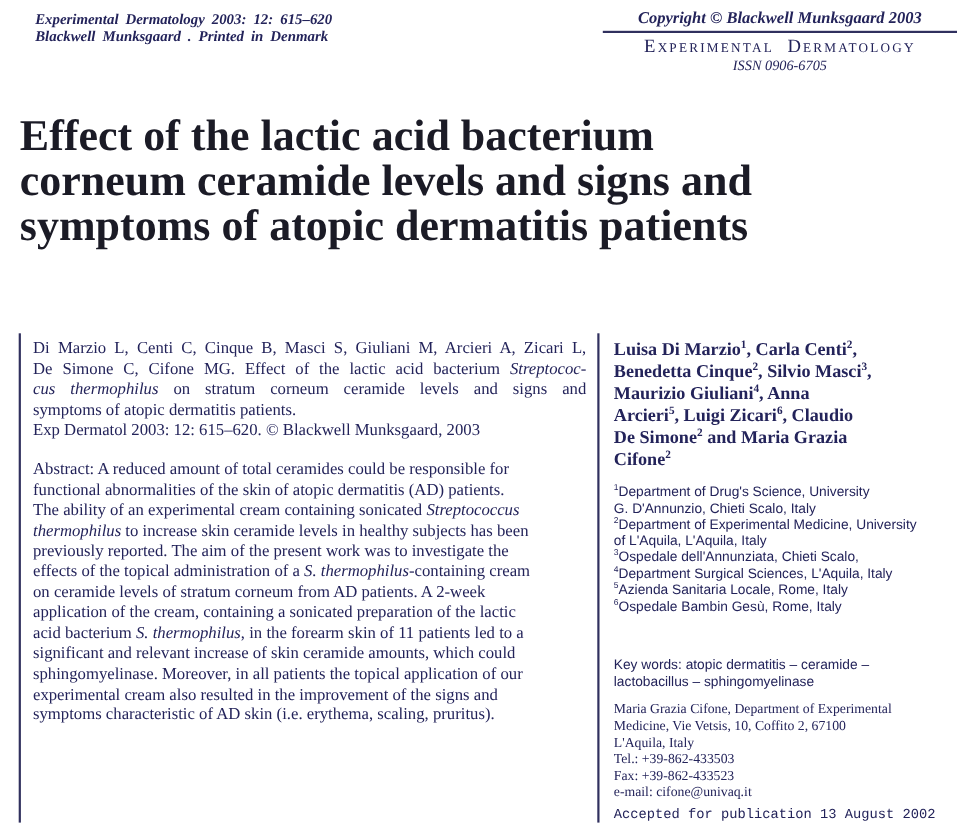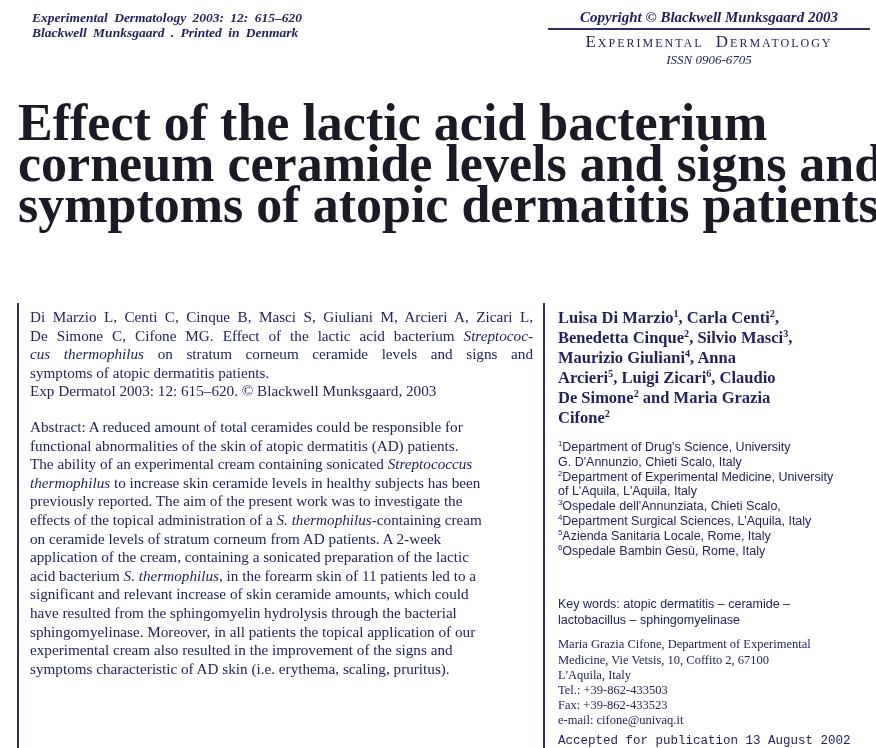--- a/index.html
+++ b/index.html
@@ -52,21 +52,21 @@
     font-family:"Liberation Serif", serif;
     font-style:italic;
     font-size:13px;line-height:15px;
     white-space:nowrap;
   }
 
   
   .article-title{
     position:absolute;top:102px;left:18px;width:800px;
     font-family:"Liberation Serif", serif;
-    font-size:52px;line-height:41px;
+    font-size:40px;line-height:41px;
     color:var(--title-ink);
   }
 
   
   .col-left{
     position:absolute;left:17px;top:303px;bottom:0;width:516px;
     border-left:2px solid var(--rule);
     padding-left:11px;
   }
   .col-right{
@@ -151,21 +151,20 @@
         <div class="ln">Abstract: A reduced amount of total ceramides could be responsible for</div>
         <div class="ln">functional abnormalities of the skin of atopic dermatitis (AD) patients.</div>
         <div class="ln"><span>The ability of an experimental cream containing sonicated </span><i>Streptococcus</i></div>
         <div class="ln"><i>thermophilus</i><span> to increase skin ceramide levels in healthy subjects has been</span></div>
         <div class="ln">previously reported. The aim of the present work was to investigate the</div>
         <div class="ln"><span>effects of the topical administration of a </span><i>S. thermophilus</i><span>-containing cream</span></div>
         <div class="ln">on ceramide levels of stratum corneum from AD patients. A 2-week</div>
         <div class="ln">application of the cream, containing a sonicated preparation of the lactic</div>
         <div class="ln"><span>acid bacterium </span><i>S. thermophilus</i><span>, in the forearm skin of 11 patients led to a</span></div>
         <div class="ln">significant and relevant increase of skin ceramide amounts, which could</div>
-        <div class="ln">have resulted from the sphingomyelin hydrolysis through the bacterial</div>
         <div class="ln">sphingomyelinase. Moreover, in all patients the topical application of our</div>
         <div class="ln">experimental cream also resulted in the improvement of the signs and</div>
         <div class="ln">symptoms characteristic of AD skin (i.e. erythema, scaling, pruritus).</div>
       </div>
   </div>
 
   <div class="col-right">
     <div class="authors-block">
         <div class="ln"><span>Luisa Di Marzio</span><sup>1</sup><span>, Carla Centi</span><sup>2</sup><span>,</span></div>
         <div class="ln"><span>Benedetta Cinque</span><sup>2</sup><span>, Silvio Masci</span><sup>3</sup><span>,</span></div>

